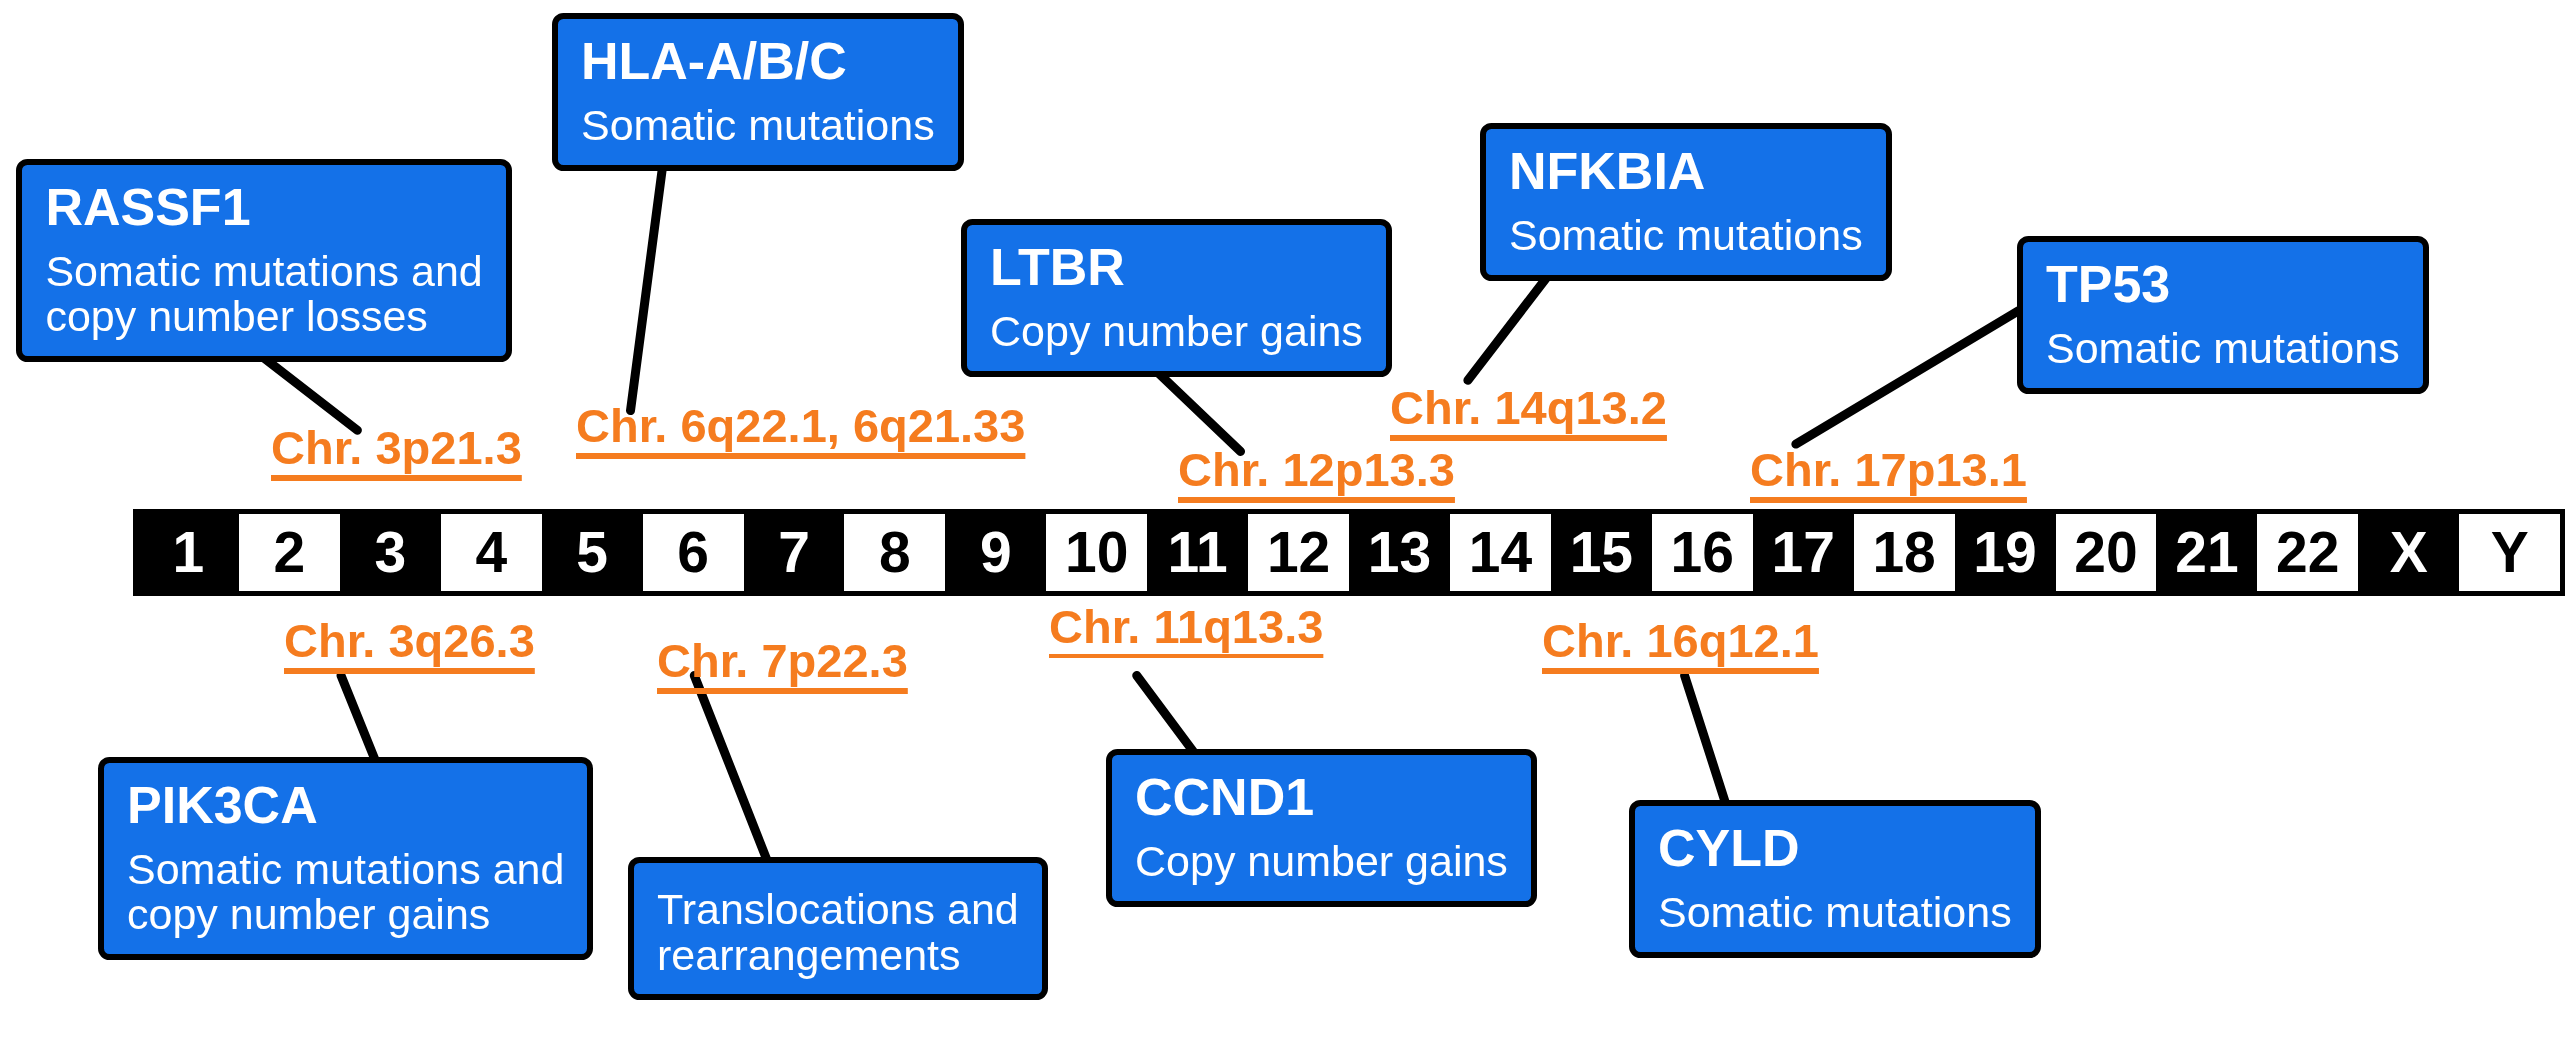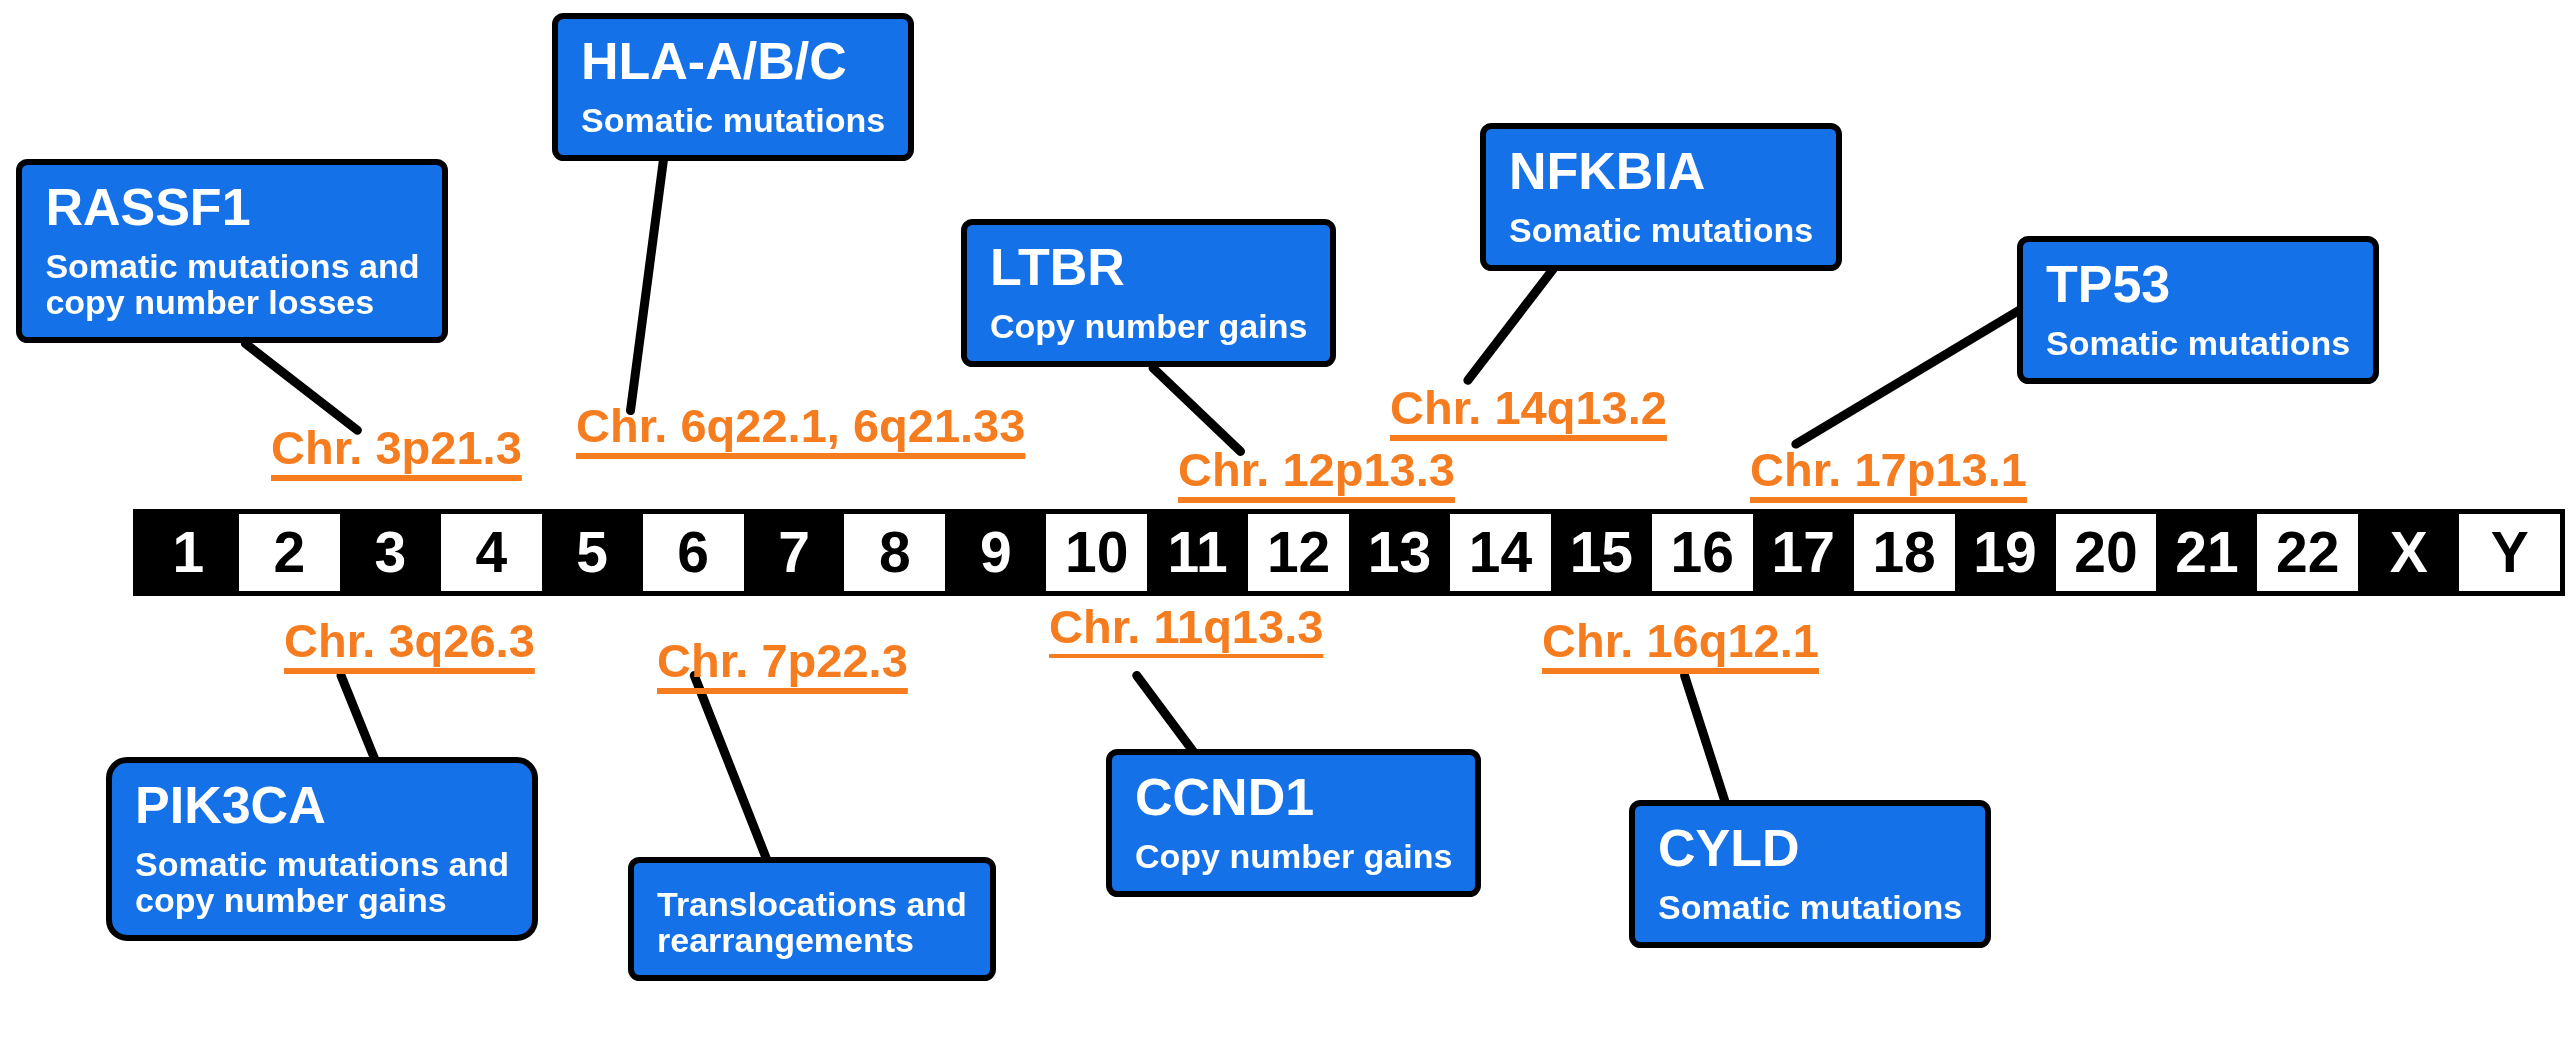--- a/index.html
+++ b/index.html
@@ -55,22 +55,22 @@
     box-sizing: border-box;
     color: #ffffff;
   }
   .gene-name {
     font-size: 52px;
     font-weight: bold;
     line-height: 1.15;
     white-space: nowrap;
   }
   .gene-desc {
-    font-size: 34px;
-    font-weight: bold;
+    font-size: 43px;
+    font-weight: normal;
     line-height: 1.05;
     margin-top: 11.4px;
     white-space: pre-line;
   }
   
   .locus {
     position: absolute;
     color: #F57C1F;
     font-size: 47px;
     font-weight: bold;
@@ -79,21 +79,21 @@
     text-decoration: underline;
     text-decoration-thickness: 5.7px;
     text-underline-offset: 11.4px;
   }
   
   #box-rassf1  { left: 16.4px;   top: 159px; }
   #box-hla     { left: 552px;  top: 13px;  }
   #box-ltbr    { left: 961px; top: 219px; }
   #box-nfkbia  { left: 1480px; top: 123px; }
   #box-tp53    { left: 2017px; top: 236px; }
-  #box-pik3ca  { left: 106px;  top: 757px; border-radius: 21px; }
+  #box-pik3ca  { left: 98px;  top: 757px; }
   #box-mad1l1  { left: 628px;  top: 857px; }
   #box-ccnd1   { left: 1106px; top: 749px; }
   #box-cyld    { left: 1629px; top: 800px; }
 
   #locus-rassf1 { left: 271px;  top: 424px; }
   #locus-hla    { left: 576px;  top: 402px; }
   #locus-ltbr   { left: 1178px; top: 446px; }
   #locus-nfkbia { left: 1390px; top: 384px; }
   #locus-tp53   { left: 1750px; top: 446px; }
   #locus-pik3ca { left: 284px;  top: 617px; }

